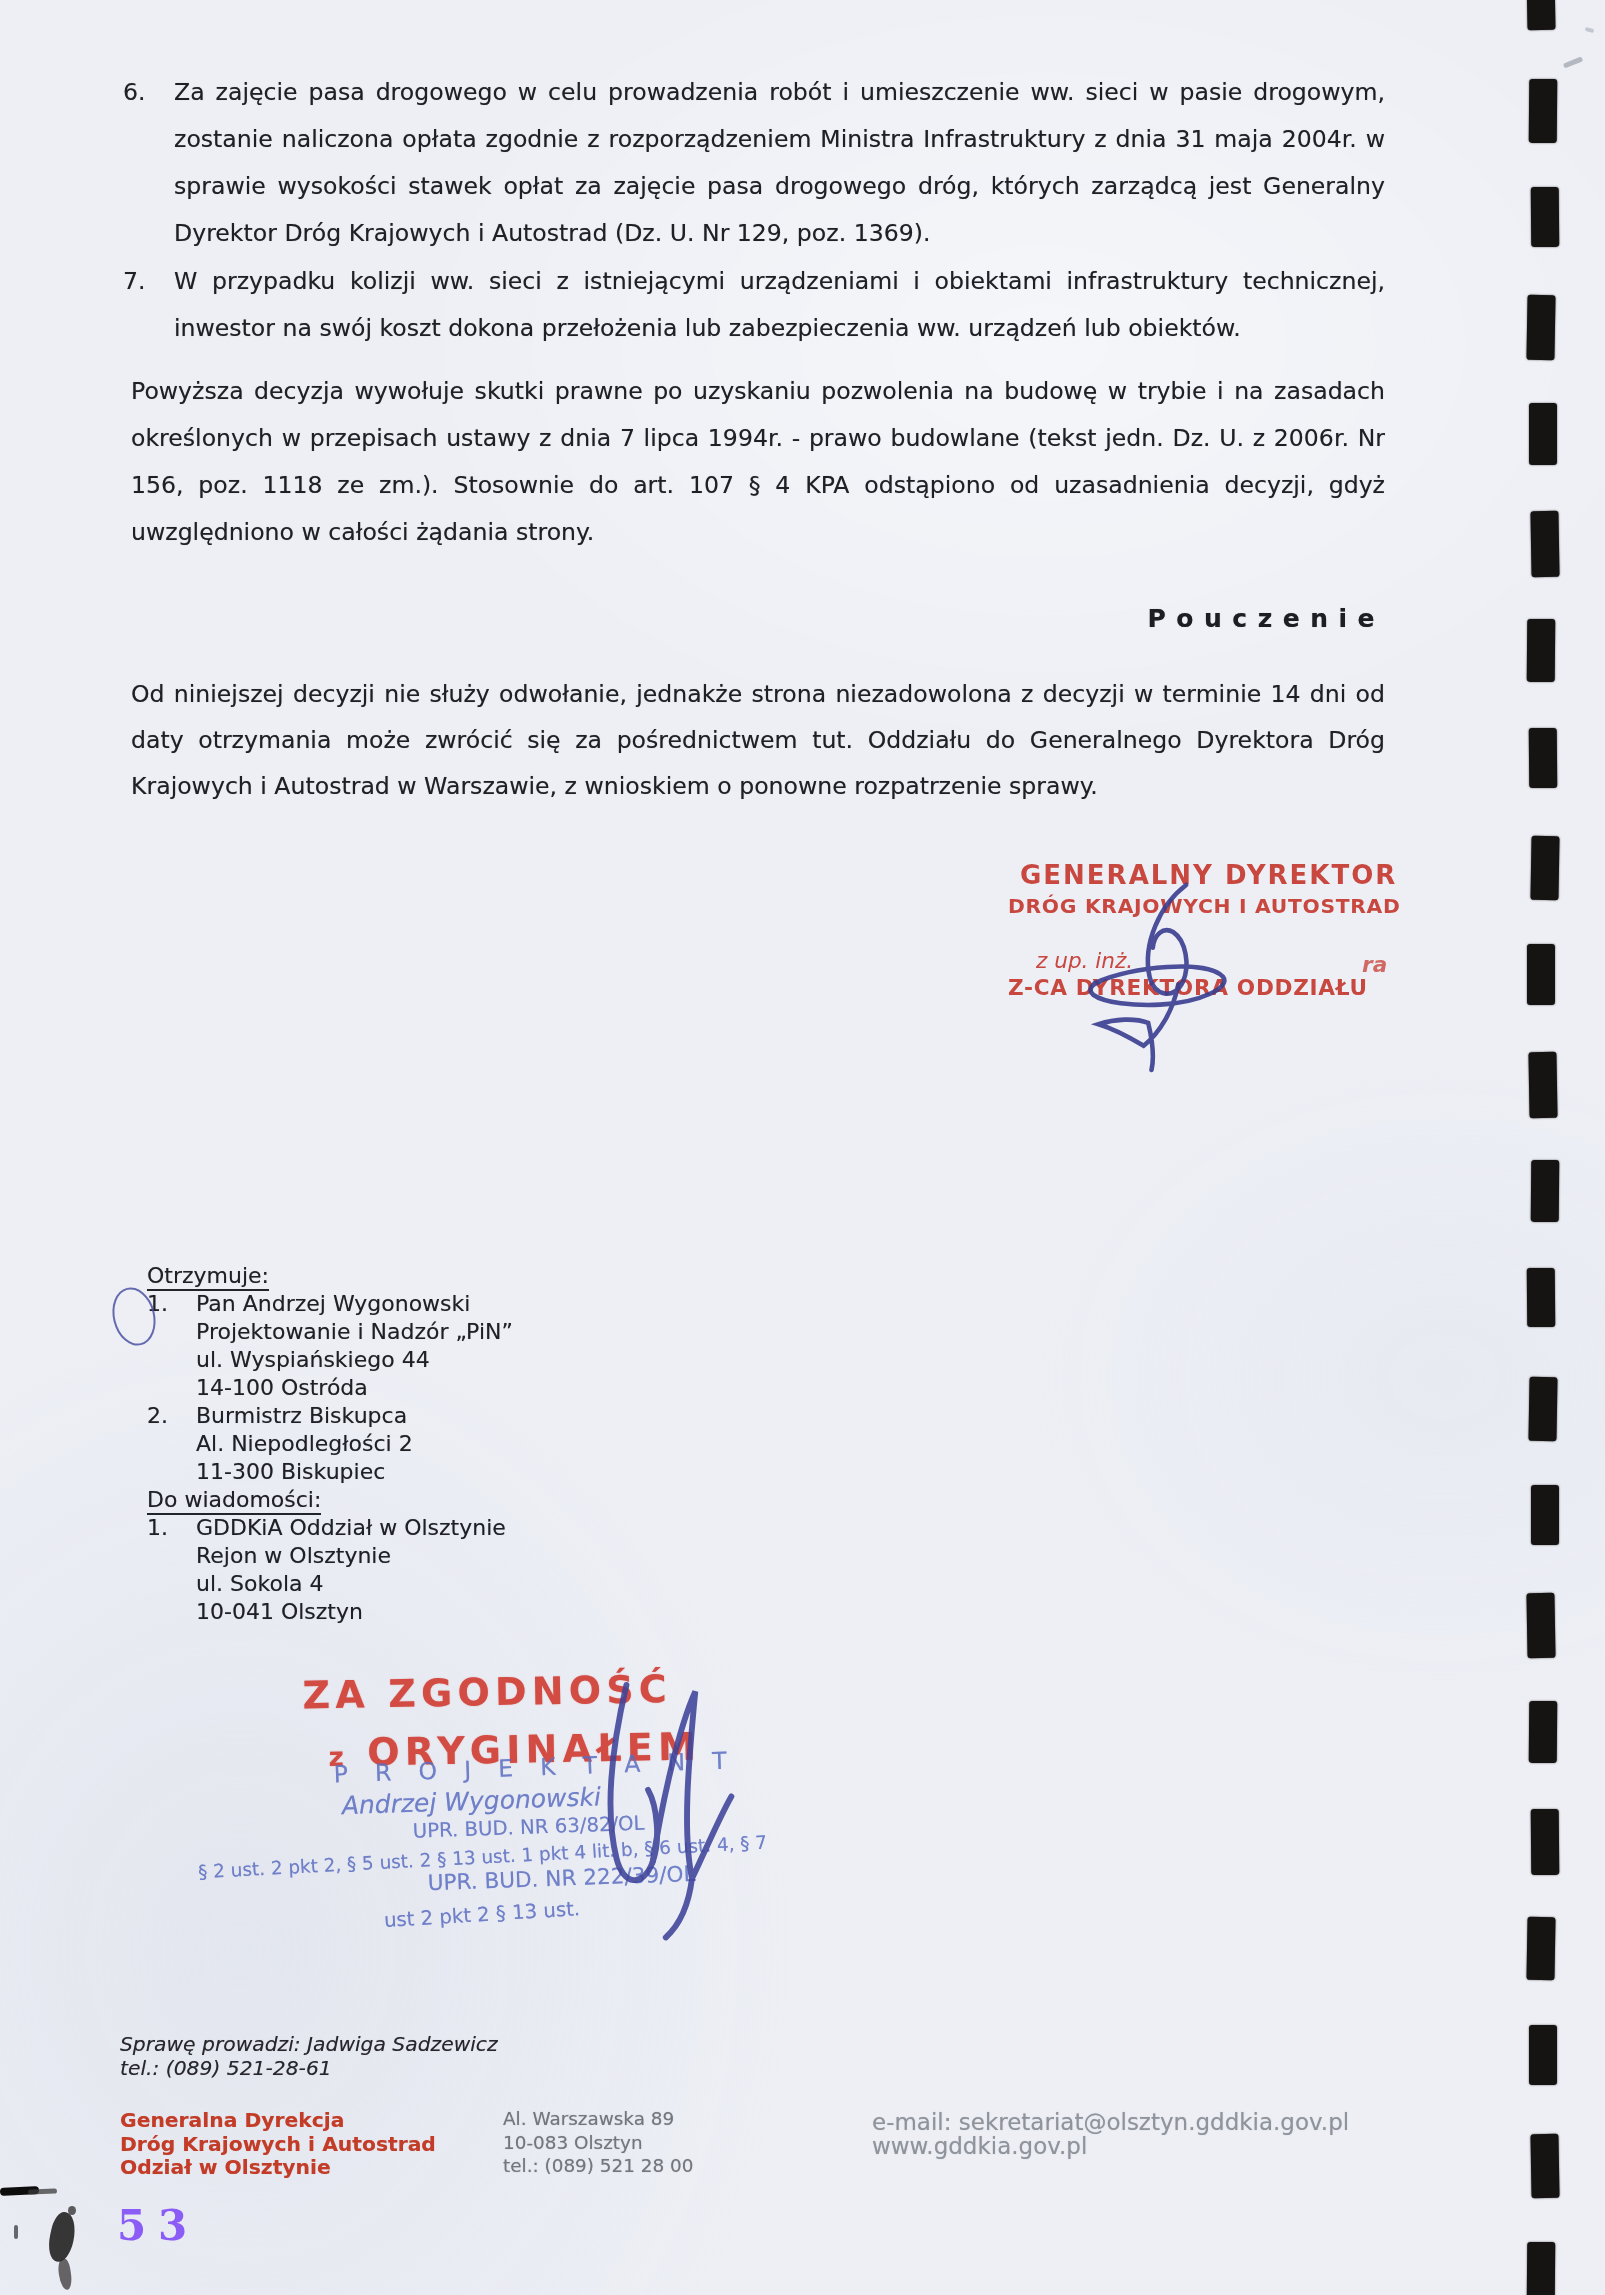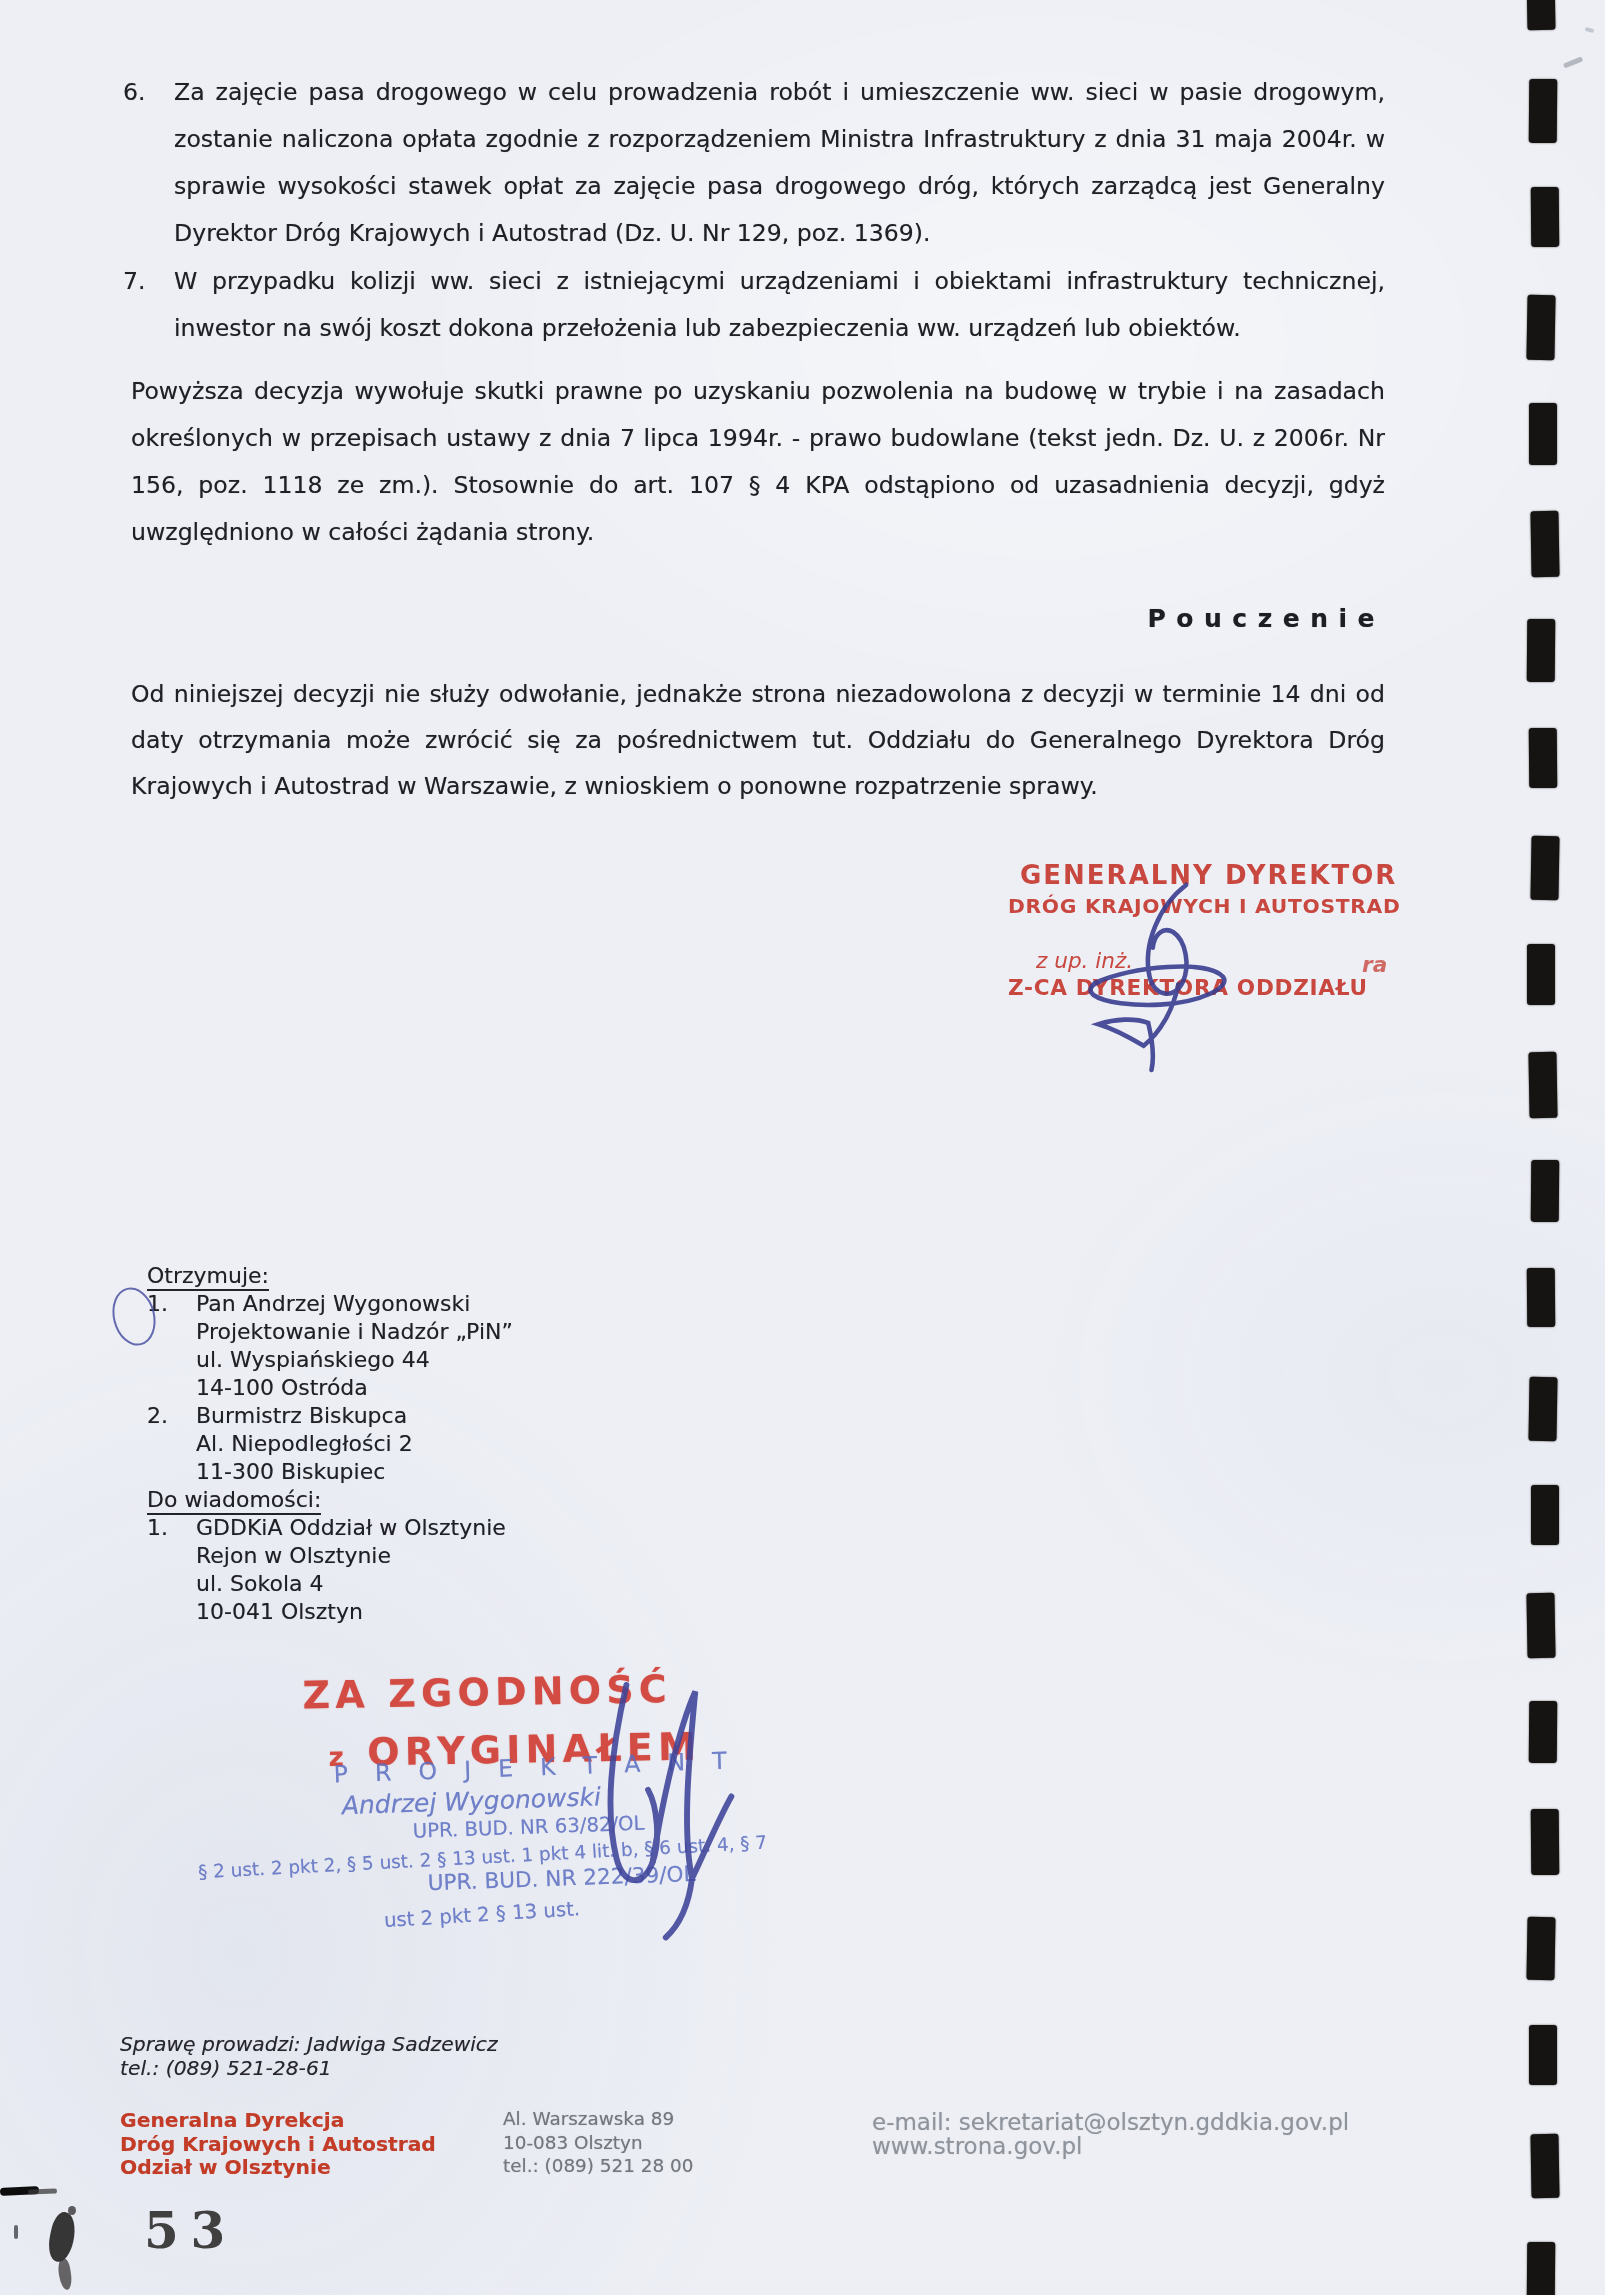--- a/index.html
+++ b/index.html
@@ -57,21 +57,21 @@
   
   .case-info{position:absolute;left:120px;top:2033px;font-size:20.3px;font-style:italic;
         line-height:23.6px;color:#26262c;text-shadow:0 0 0.7px rgba(30,30,40,.4);}
   .footer-org{position:absolute;left:120px;top:2109px;font-size:20.3px;font-weight:bold;
         line-height:23.6px;color:#c23c27;text-shadow:0 0 0.7px rgba(194,60,39,.4);}
   .footer-addr{position:absolute;left:503px;top:2107px;font-size:18.4px;line-height:23.6px;
         color:#73767d;text-shadow:0 0 1px rgba(115,118,125,.55);}
   .footer-contact{position:absolute;left:872px;top:2111px;font-size:23px;line-height:23.6px;
         color:#8f939b;text-shadow:0 0 1px rgba(143,147,155,.55);}
   .page-num{position:absolute;left:117px;top:2201px;font-family:"DejaVu Serif","Liberation Serif",serif;
-        font-size:50px;font-weight:bold;letter-spacing:11.8px;color:#404040;margin-left:27px;}
+        font-size:42px;font-weight:bold;letter-spacing:11.8px;color:#8b5cf6;}
   
   .binding-strip{position:absolute;left:1529px;top:0;width:39px;height:2295px;}
   .bmark{position:absolute;left:0;width:27.5px;background:#161412;border-radius:3.3px;
         box-shadow:0 0 2px rgba(20,18,16,.7);}
   
   .smudge-blob{position:absolute;left:50px;top:2212px;width:23.6px;height:50px;background:#232222;
         border-radius:46% 60% 52% 55%;transform:rotate(12deg);opacity:.9;}
   .smudge-drip{position:absolute;left:59px;top:2259px;width:11.8px;height:31px;background:#2c2a2a;
         border-radius:50% 40% 55% 60%;transform:rotate(-8deg);opacity:.7;}
   .smudge-dot{position:absolute;left:68px;top:2206px;width:7.9px;height:9.2px;background:#2c2a2a;
@@ -173,21 +173,21 @@
   <div>Dróg Krajowych i Autostrad</div>
   <div>Odział w Olsztynie</div>
 </div>
 <div class="footer-addr">
   <div>Al. Warszawska 89</div>
   <div>10-083 Olsztyn</div>
   <div>tel.: (089) 521 28 00</div>
 </div>
 <div class="footer-contact">
   <div>e-mail: sekretariat@olsztyn.gddkia.gov.pl</div>
-  <div>www.strona.gov.pl</div>
+  <div>www.gddkia.gov.pl</div>
 </div>
 
 <div class="page-num">53</div>
 
 <div class="smudge-blob"></div>
 <div class="smudge-drip"></div>
 <div class="smudge-dot"></div>
 <div class="edge-dash-1"></div>
 <div class="edge-dash-2"></div>
 <div class="edge-tick"></div>

